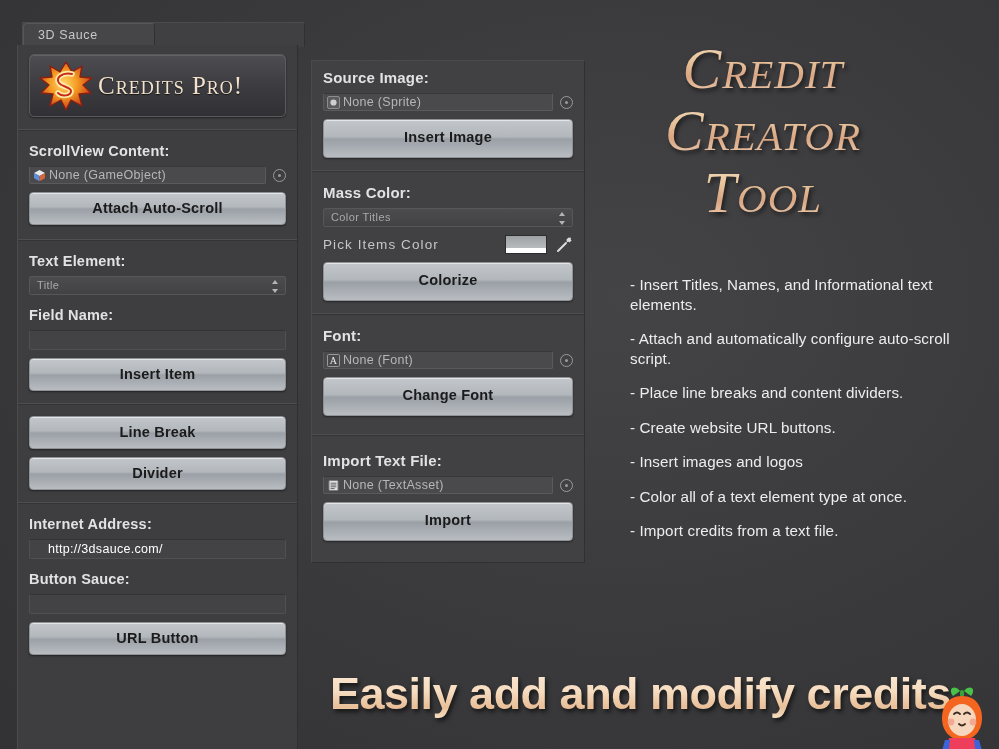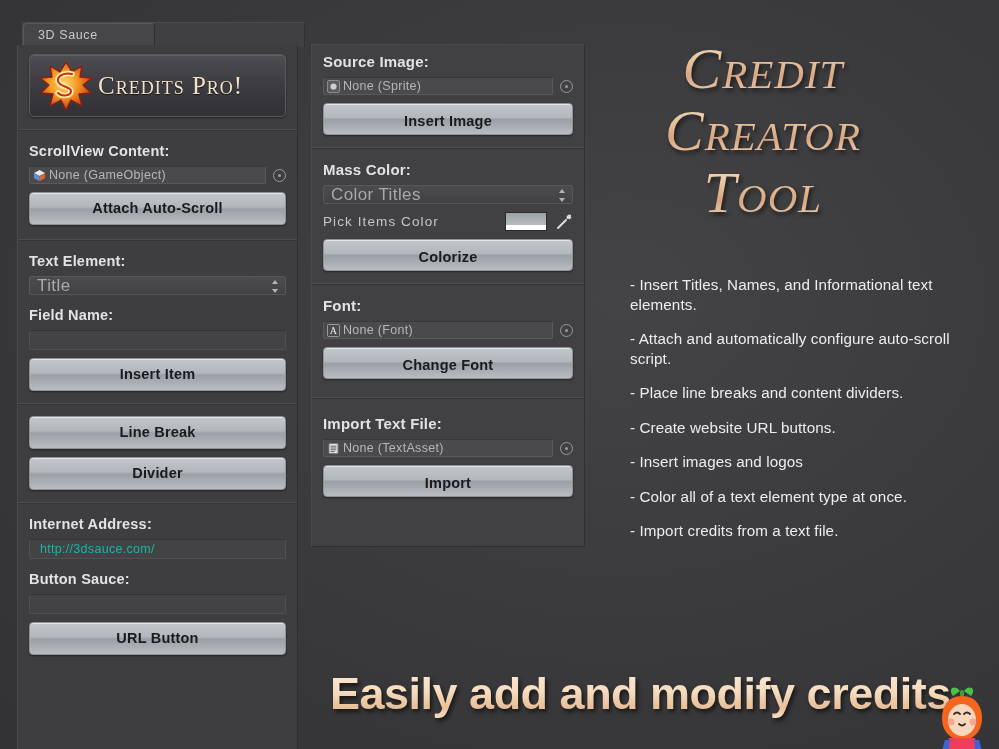--- a/index.html
+++ b/index.html
@@ -48,21 +48,21 @@
     left: 17px; top: 45px;
     width: 281px; height: 704px;
     background: #3e3e40;
     border-left: 1px solid #4b4b4d;
     border-right: 1px solid #2f2f31;
     box-sizing: border-box;
   }
   
   .panel-mid {
     position: absolute;
-    left: 311px; top: 44px;
+    left: 311px; top: 60px;
     width: 274px; height: 503px;
     background: #414143;
     border: 1px solid #4a4a4c;
     border-right-color: #303032;
     border-bottom-color: #303032;
     box-sizing: border-box;
   }
 
   .sect {
     position: relative;
@@ -176,32 +176,32 @@
     box-shadow: 0 1px 2px rgba(0,0,0,.45), inset 0 1px 0 rgba(255,255,255,.55);
     color: #1b1b1b;
     font-size: 14.5px;
     font-weight: bold;
     letter-spacing: 0.2px;
     line-height: 31px;
     text-align: center;
     box-sizing: border-box;
     cursor: pointer;
   }
-  .btn.tall { height: 32px; line-height: 34px; }
+  .btn.tall { height: 39px; line-height: 34px; }
 
   
   .popup {
     position: relative;
     height: 19px;
     background: linear-gradient(#4c4c4e, #424244);
     border: 1px solid #57575a;
     border-radius: 2px;
     box-sizing: border-box;
     color: #a9a9a9;
-    font-size: 17px;
+    font-size: 11px;
     letter-spacing: 0.4px;
     padding-left: 7px;
     line-height: 17px;
   }
   .popup .updown {
     position: absolute;
     right: 6px; top: 3px;
     width: 7px; height: 13px;
   }
   .popup .updown i {
@@ -214,24 +214,24 @@
   .popup .updown i.d { bottom: 0; border-top: 4px solid #b4b4b4; }
 
   
   .tinput {
     height: 20px;
     background: #434345;
     border: 1px solid #505052;
     border-top-color: #343436;
     border-radius: 2px;
     box-sizing: border-box;
-    color: #14b8a6;
+    color: #ffffff;
     font-size: 12.5px;
     letter-spacing: 0.3px;
-    padding: 0 0 0 10px;
+    padding: 0 0 0 18px;
     line-height: 18px;
     width: 100%;
     font-family: "Liberation Sans", sans-serif;
     outline: none;
   }
   .tinput::placeholder { color: #b4b4b4; opacity: 1; }
 
   
   .colorrow {
     display: flex;

